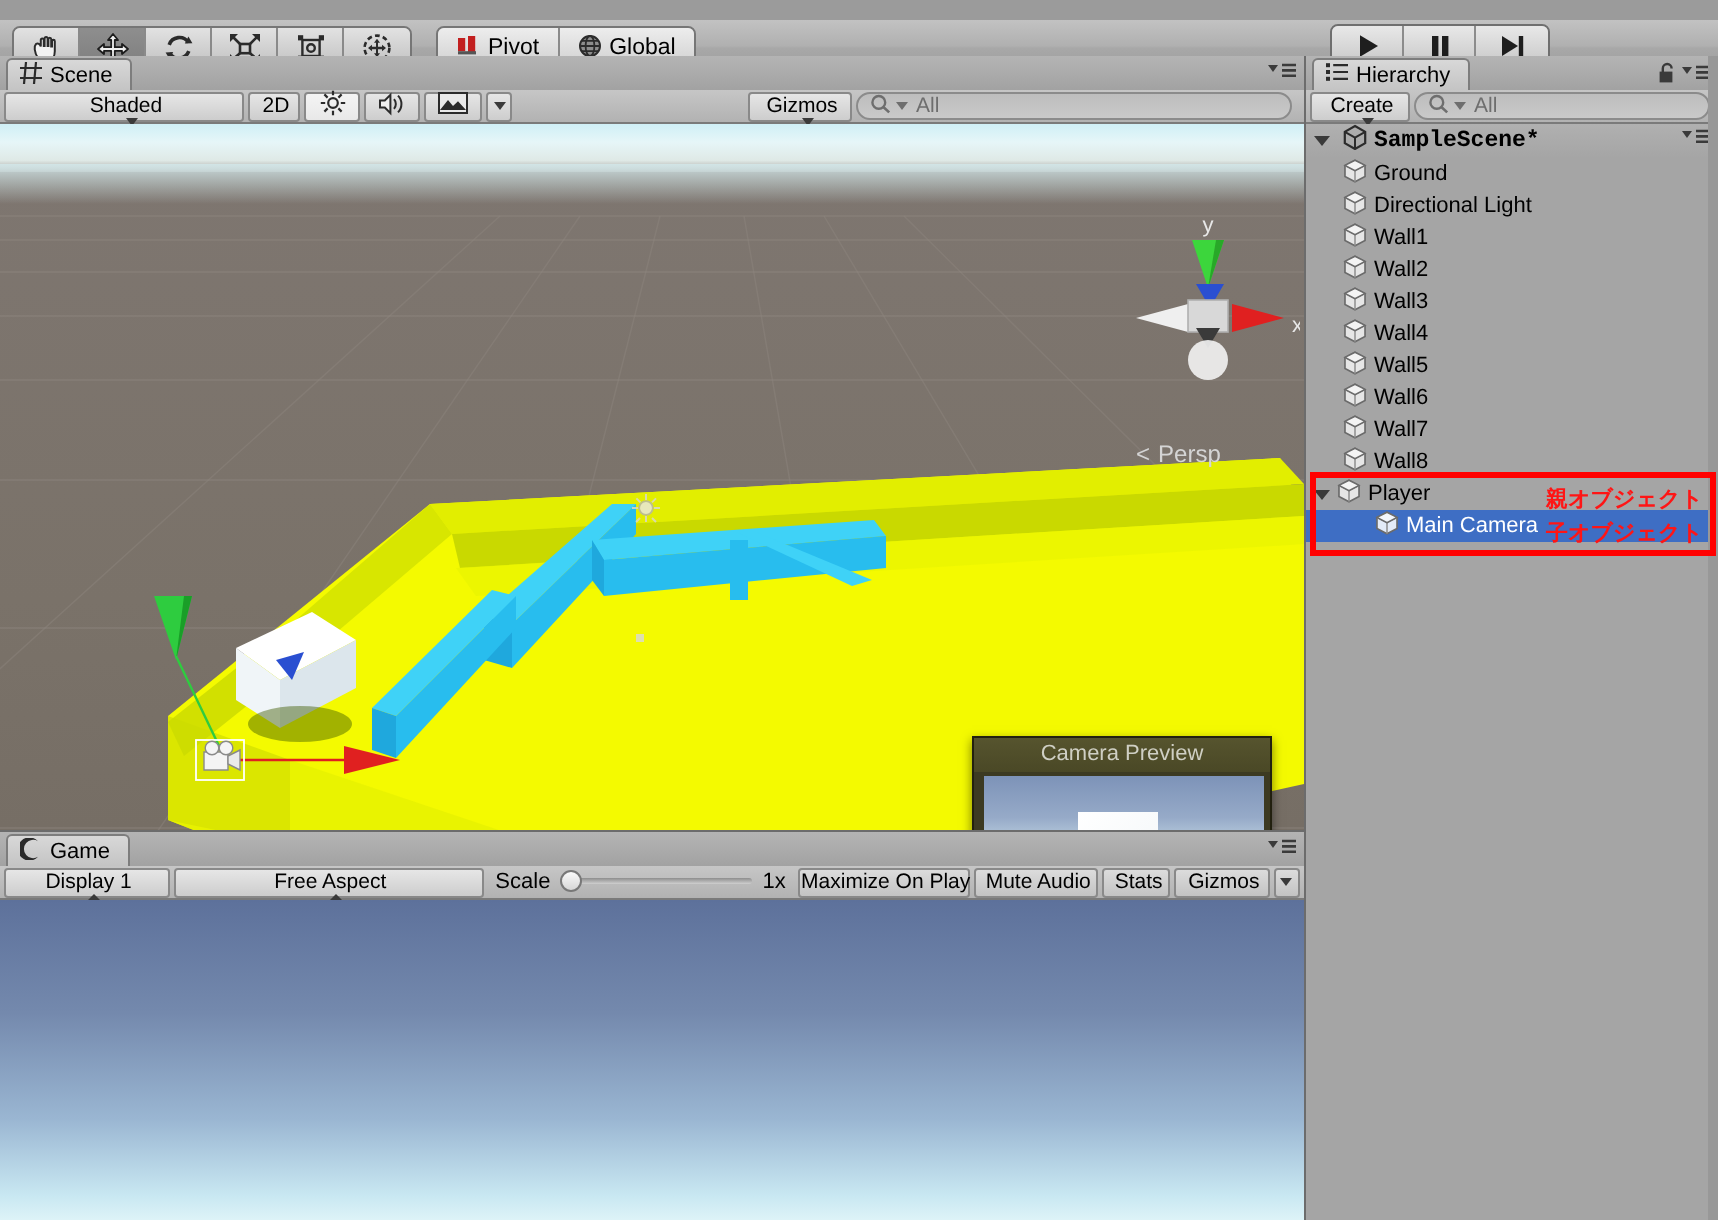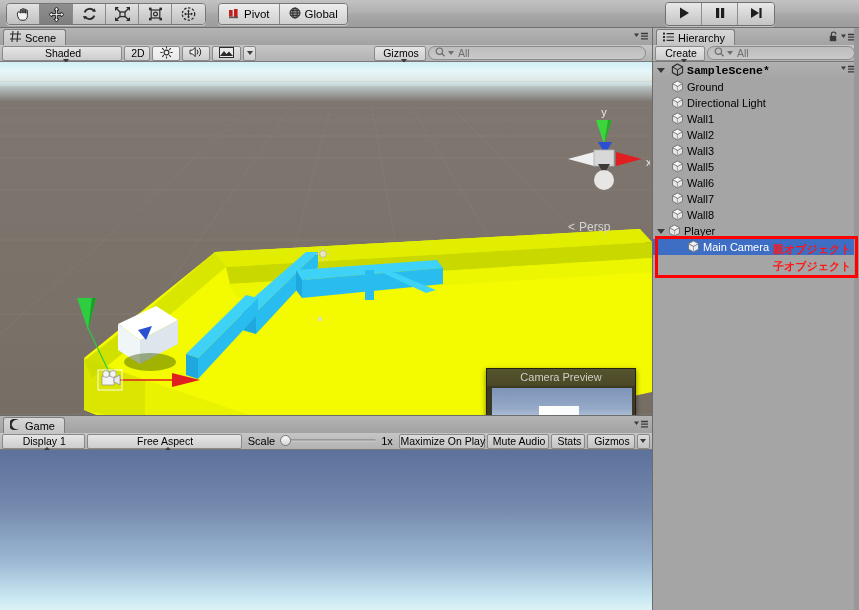--- a/index.html
+++ b/index.html
@@ -7,21 +7,21 @@
     width:859px; height:610px; overflow:hidden;
     font-family:"Liberation Sans", sans-serif;
     font-size:11px; color:#000;
     background:#9b9b9b;
     -webkit-font-smoothing:antialiased;
   }
   #app{ position:relative; width:859px; height:610px; }
 
   
   .topbar{
-    position:absolute; left:0; top:0; width:859px; height:28px;
+    position:absolute; left:0; top:10px; width:859px; height:28px;
     background:linear-gradient(to bottom,#c2c2c2 0%,#b0b0b0 48%,#a8a8a8 52%,#9c9c9c 100%);
     border-bottom:1px solid #6f6f6f;
   }
   .btngrp{ position:absolute; display:flex; height:22px; top:3px;
     border:1px solid #767676; border-radius:4px; overflow:hidden;
     box-shadow:0 1px 0 rgba(255,255,255,.45); background:#c8c8c8; }
   .tbtn{
     width:33px; height:100%; display:flex; align-items:center; justify-content:center;
     background:linear-gradient(to bottom,#e2e2e2,#c0c0c0);
     border-right:1px solid #8a8a8a; cursor:pointer;
@@ -644,20 +644,30 @@
           <span>Wall3</span>
         </div>
         <div class="hrow">
           <span style="display:inline-block;width:14px"></span>
           <span><svg class="cubeicon" viewBox="0 0 14 14">
               <path d="M7 1.2 L12.4 4 V10 L7 12.8 L1.6 10 V4 Z" fill="#e6e6e6" stroke="#6b6b6b" stroke-width="0.9"></path>
               <path d="M1.6 4 L7 6.8 L12.4 4" fill="none" stroke="#8d8d8d" stroke-width="0.8"></path>
               <path d="M7 6.8 V12.8" fill="none" stroke="#8d8d8d" stroke-width="0.8"></path>
               <path d="M1.6 4 L7 1.2 L12.4 4 L7 6.8 Z" fill="#f4f4f4" stroke="#6b6b6b" stroke-width="0.8"></path>
             </svg></span>
+          <span>Wall4</span>
+        </div>
+        <div class="hrow">
+          <span style="display:inline-block;width:14px"></span>
+          <span><svg class="cubeicon" viewBox="0 0 14 14">
+              <path d="M7 1.2 L12.4 4 V10 L7 12.8 L1.6 10 V4 Z" fill="#e6e6e6" stroke="#6b6b6b" stroke-width="0.9"></path>
+              <path d="M1.6 4 L7 6.8 L12.4 4" fill="none" stroke="#8d8d8d" stroke-width="0.8"></path>
+              <path d="M7 6.8 V12.8" fill="none" stroke="#8d8d8d" stroke-width="0.8"></path>
+              <path d="M1.6 4 L7 1.2 L12.4 4 L7 6.8 Z" fill="#f4f4f4" stroke="#6b6b6b" stroke-width="0.8"></path>
+            </svg></span>
           <span>Wall5</span>
         </div>
         <div class="hrow">
           <span style="display:inline-block;width:14px"></span>
           <span><svg class="cubeicon" viewBox="0 0 14 14">
               <path d="M7 1.2 L12.4 4 V10 L7 12.8 L1.6 10 V4 Z" fill="#e6e6e6" stroke="#6b6b6b" stroke-width="0.9"></path>
               <path d="M1.6 4 L7 6.8 L12.4 4" fill="none" stroke="#8d8d8d" stroke-width="0.8"></path>
               <path d="M7 6.8 V12.8" fill="none" stroke="#8d8d8d" stroke-width="0.8"></path>
               <path d="M1.6 4 L7 1.2 L12.4 4 L7 6.8 Z" fill="#f4f4f4" stroke="#6b6b6b" stroke-width="0.8"></path>
             </svg></span>

